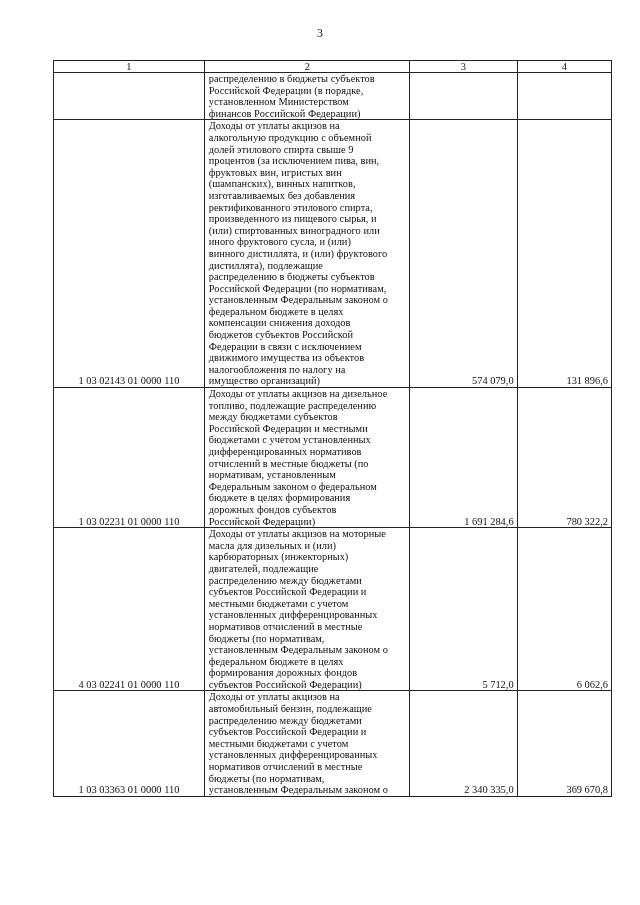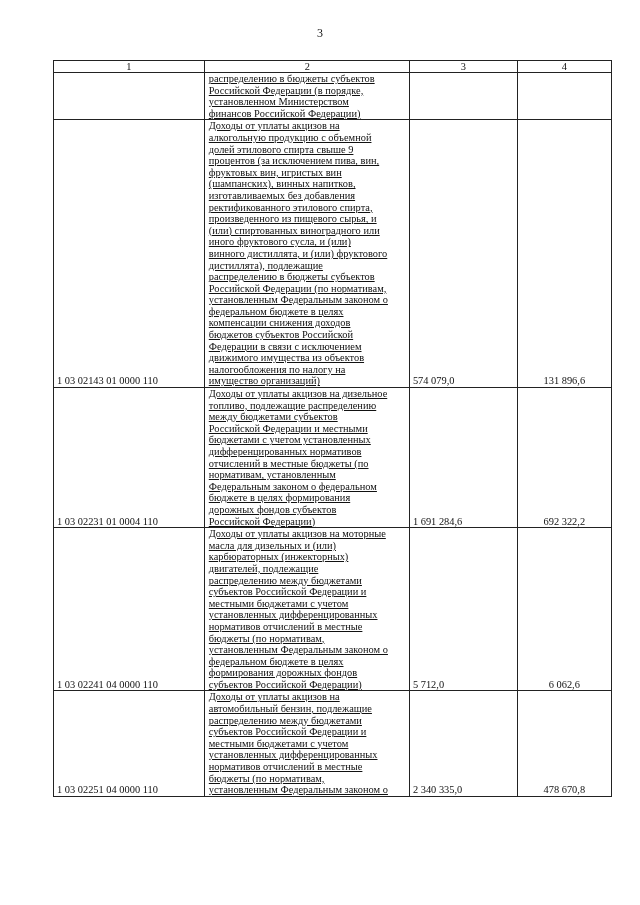--- a/index.html
+++ b/index.html
@@ -21,26 +21,26 @@
     table.budget td, table.budget th {
       border: 1px solid #222222;
       padding: 0 3px;
       vertical-align: bottom;
       font-weight: normal;
     }
     table.budget th {
       text-align: center; height: 11px; line-height: 11px; padding: 0;
       vertical-align: middle;
     }
-    .c1 { width: 146px; text-align: left; }
+    .c1 { width: 146px; text-align: center; }
     .c2 { width: 192px; text-align: left; vertical-align: top !important; padding: 0 3px 0 4px !important; }
-    .c3 { width: 104px; }
-    .c4 { width: 91px; text-align: center; }
+    .c3 { width: 104px; text-align: right; }
+    .c4 { width: 91px; text-align: right; }
     td.c1 { padding-bottom: 0; }
-    .desc { white-space: pre-line; text-decoration: underline; }
+    .desc { white-space: pre-line; }
   </style>
 </head>
 <body>
 
 <div class="page-number">3</div>
 
 <table class="budget">
   <thead>
     <tr>
       <th class="c1">1</th>
@@ -81,63 +81,63 @@
 компенсации снижения доходов
 бюджетов субъектов Российской
 Федерации в связи с исключением
 движимого имущества из объектов
 налогообложения по налогу на
 имущество организаций)</td>
       <td class="c3">574 079,0</td>
       <td class="c4">131 896,6</td>
     </tr>
     <tr>
-      <td class="c1">1 03 02231 01 0004 110</td>
+      <td class="c1">1 03 02231 01 0000 110</td>
       <td class="c2 desc">Доходы от уплаты акцизов на дизельное
 топливо, подлежащие распределению
 между бюджетами субъектов
 Российской Федерации и местными
 бюджетами с учетом установленных
 дифференцированных нормативов
 отчислений в местные бюджеты (по
 нормативам, установленным
 Федеральным законом о федеральном
 бюджете в целях формирования
 дорожных фондов субъектов
 Российской Федерации)</td>
       <td class="c3">1 691 284,6</td>
-      <td class="c4">692 322,2</td>
+      <td class="c4">780 322,2</td>
     </tr>
     <tr>
-      <td class="c1">1 03 02241 04 0000 110</td>
+      <td class="c1">4 03 02241 01 0000 110</td>
       <td class="c2 desc">Доходы от уплаты акцизов на моторные
 масла для дизельных и (или)
 карбюраторных (инжекторных)
 двигателей, подлежащие
 распределению между бюджетами
 субъектов Российской Федерации и
 местными бюджетами с учетом
 установленных дифференцированных
 нормативов отчислений в местные
 бюджеты (по нормативам,
 установленным Федеральным законом о
 федеральном бюджете в целях
 формирования дорожных фондов
 субъектов Российской Федерации)</td>
       <td class="c3">5 712,0</td>
       <td class="c4">6 062,6</td>
     </tr>
     <tr>
-      <td class="c1">1 03 02251 04 0000 110</td>
+      <td class="c1">1 03 03363 01 0000 110</td>
       <td class="c2 desc">Доходы от уплаты акцизов на
 автомобильный бензин, подлежащие
 распределению между бюджетами
 субъектов Российской Федерации и
 местными бюджетами с учетом
 установленных дифференцированных
 нормативов отчислений в местные
 бюджеты (по нормативам,
 установленным Федеральным законом о</td>
       <td class="c3">2 340 335,0</td>
-      <td class="c4">478 670,8</td>
+      <td class="c4">369 670,8</td>
     </tr>
   </tbody>
 </table>
 
 </body></html>

